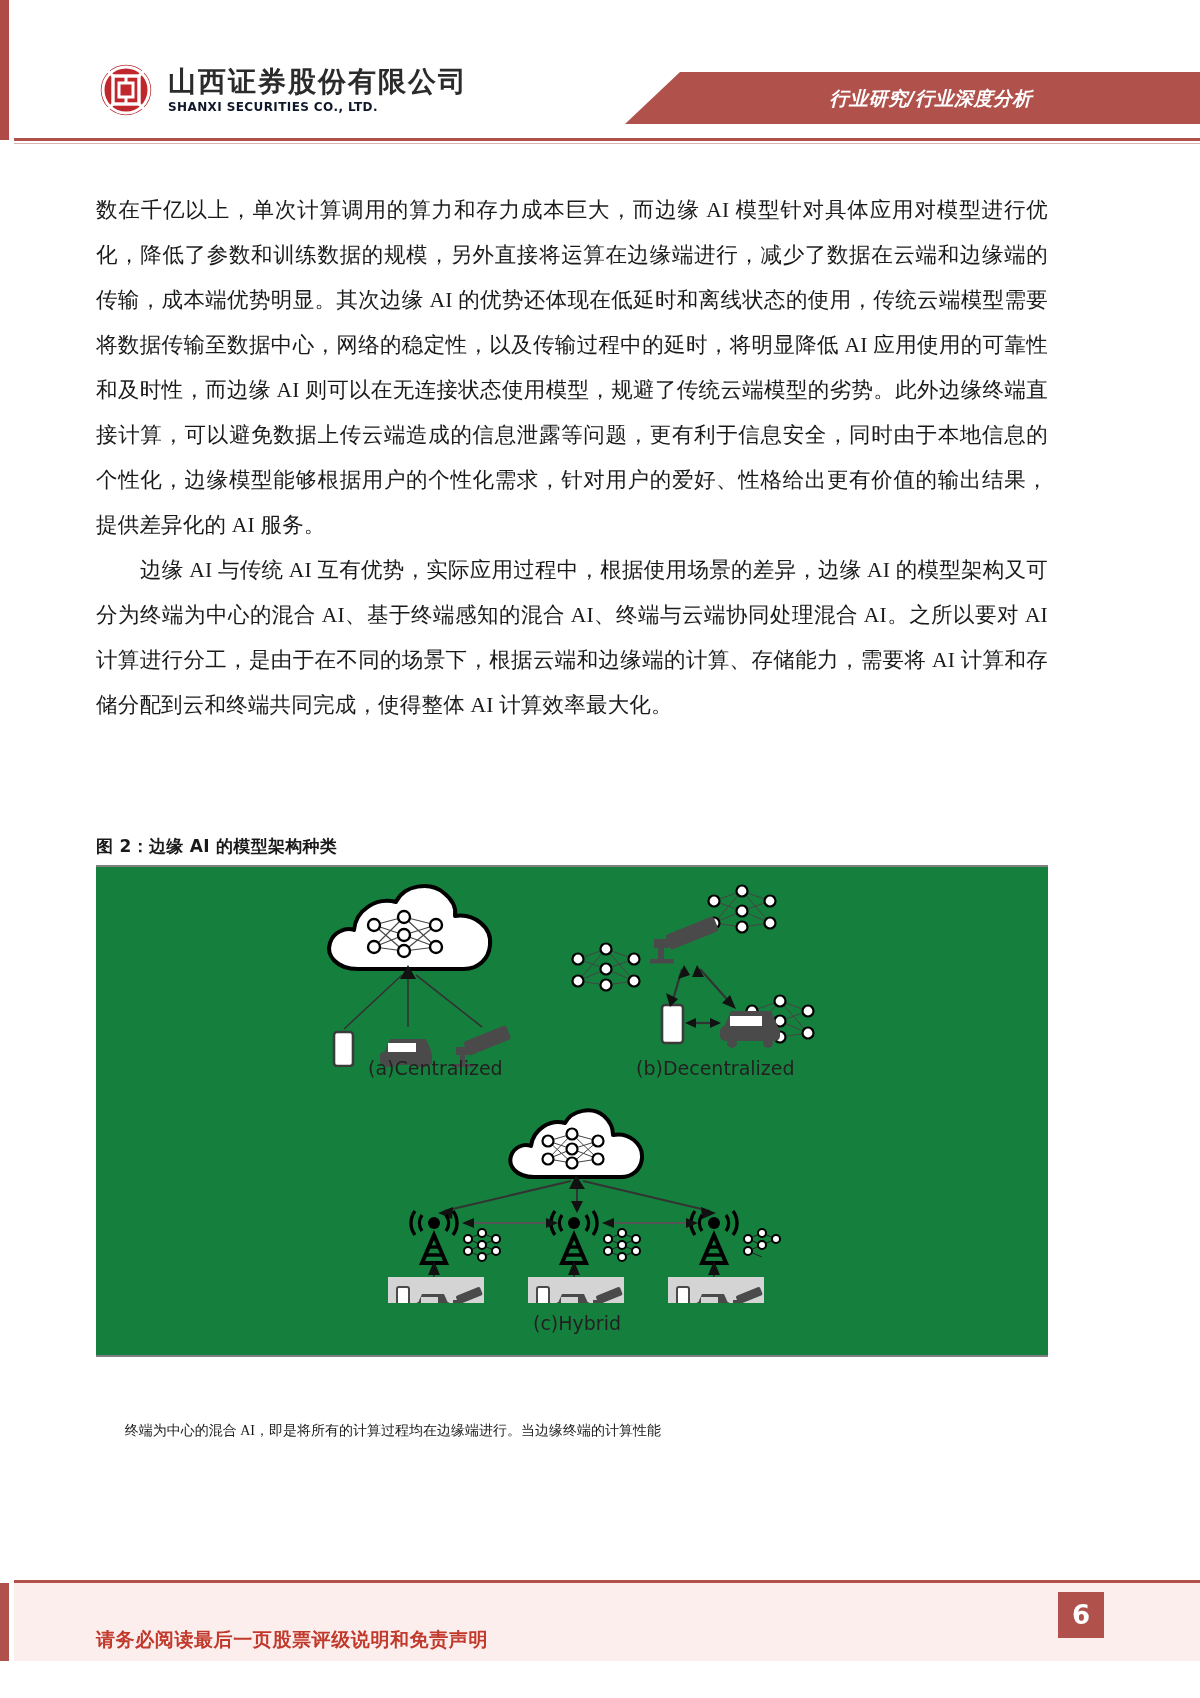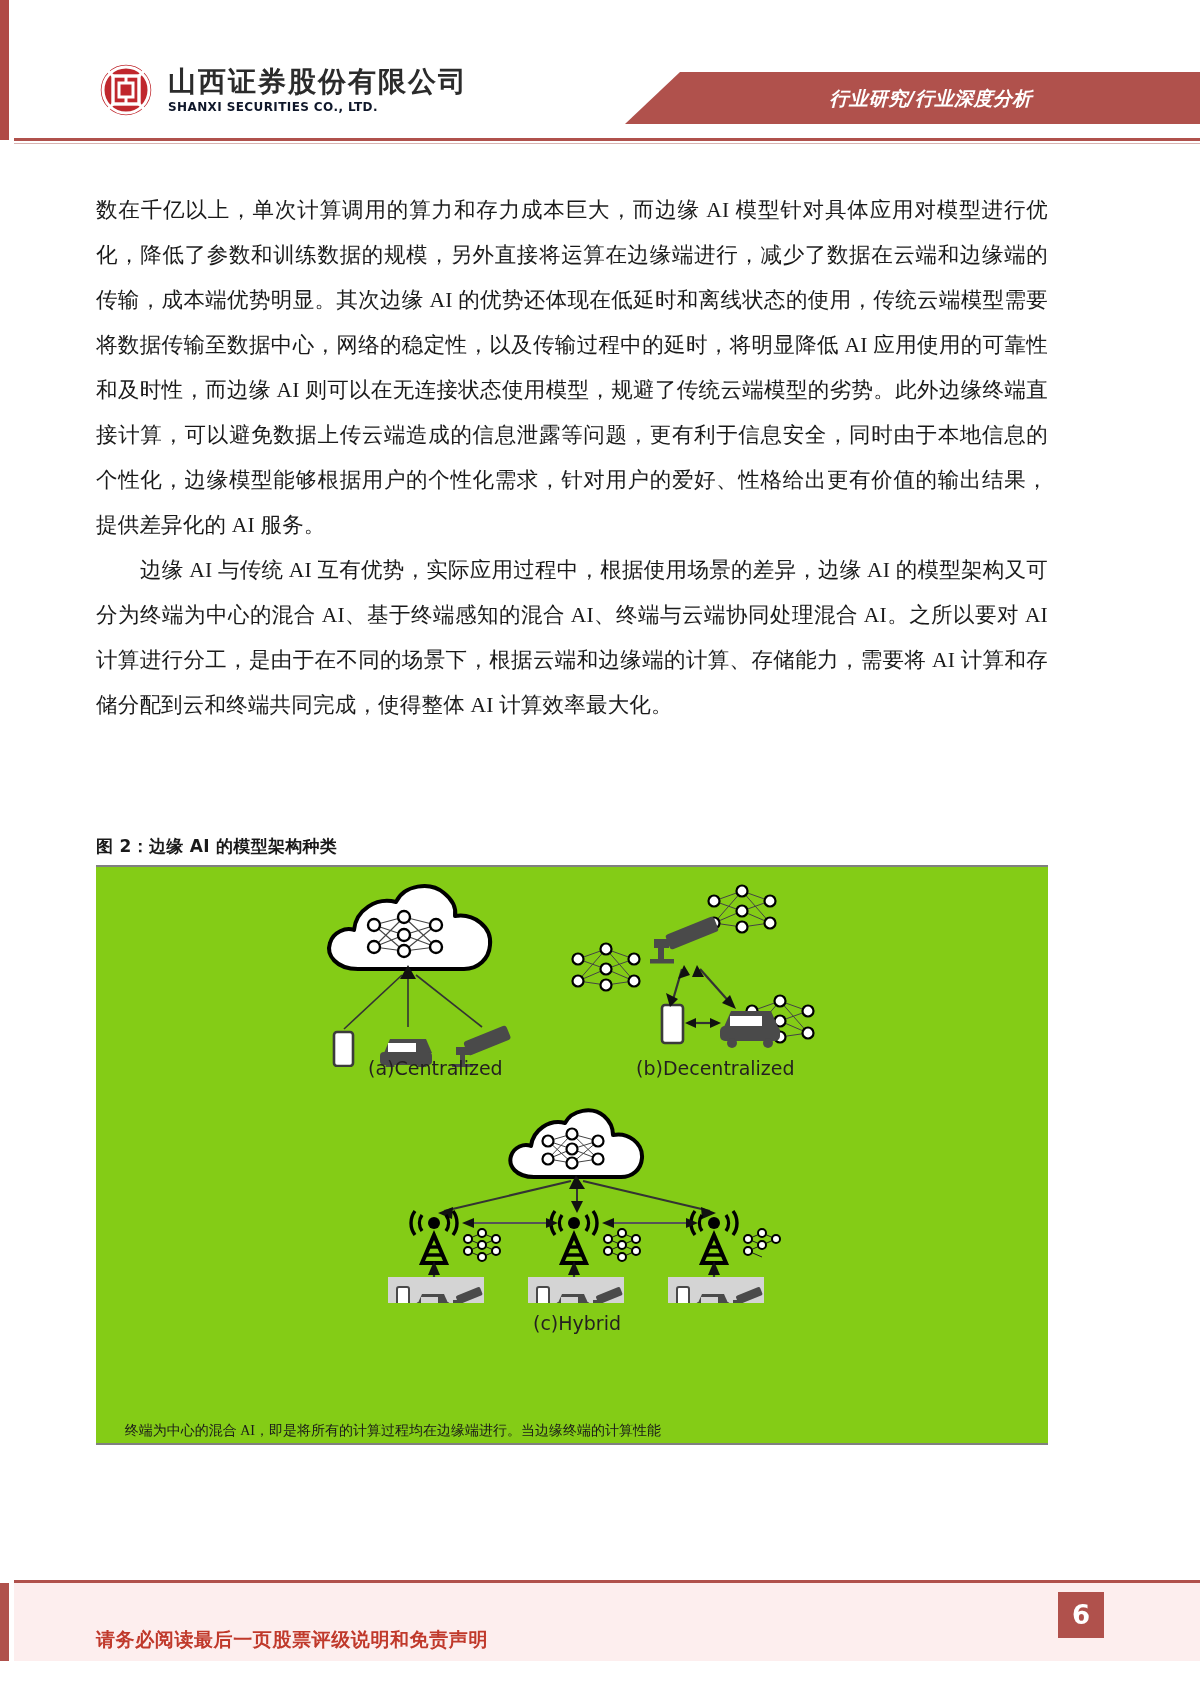--- a/index.html
+++ b/index.html
@@ -134,22 +134,22 @@
     letter-spacing: 0.3px;
     padding-bottom: 7px;
   }
   .fig-rule-top {
     width: 952px; height: 2px;
     background: #808080;
   }
   .fig-body {
     position: relative;
     width: 952px;
-    height: 576px;
-    background: #84cc16;
+    height: 488px;
+    background: #15803d;
   }
   .fig-rule-bottom {
     width: 952px; height: 2px;
     background: #808080;
   }
   .fig-source {
     font-size: 18px;
     line-height: 40px;
     padding-top: 8px;
     letter-spacing: 0.1px;

